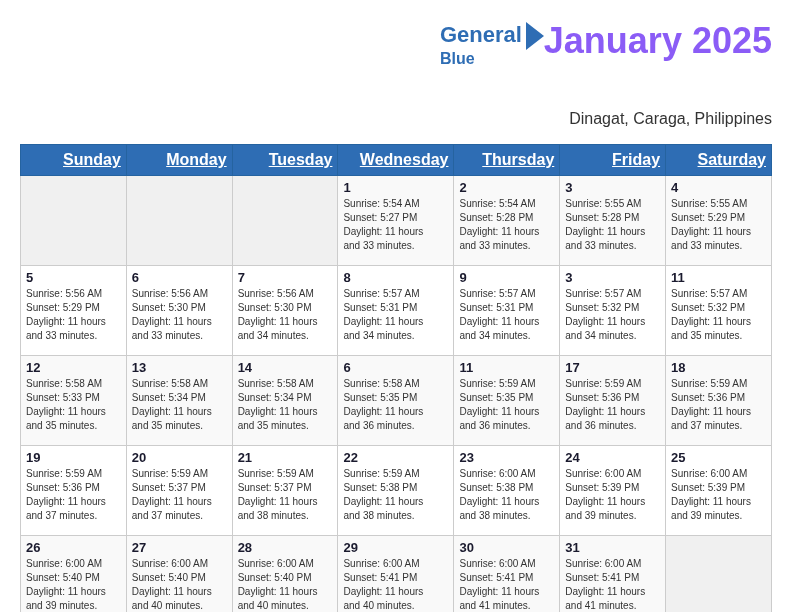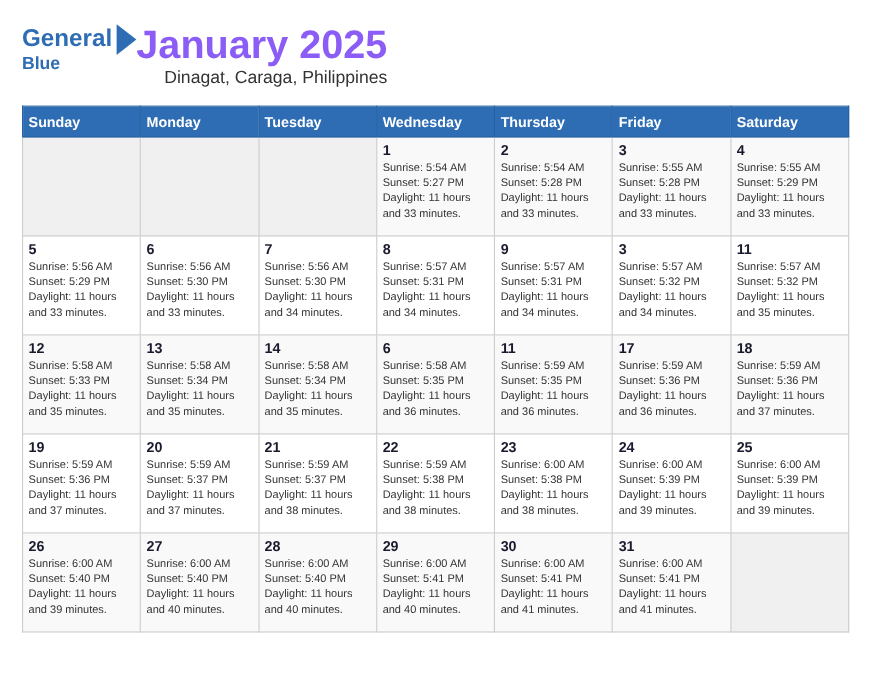--- a/index.html
+++ b/index.html
@@ -5,21 +5,21 @@
     * { box-sizing: border-box; margin: 0; padding: 0; }
     body {
       font-family: Arial, sans-serif;
       background: #fff;
       width: 792px;
       min-height: 612px;
       padding: 20px;
     }
     .header {
       display: flex;
-      justify-content: flex-start;
+      justify-content: flex-end;
       align-items: flex-start;
       margin-bottom: 16px;
     }
     .logo {
       display: flex;
       align-items: center;
     }
     .logo-text {
       font-size: 22px;
       font-weight: bold;
@@ -43,34 +43,36 @@
     }
     .title-section h1 {
       font-size: 36px;
       font-weight: bold;
       color: #8b5cf6;
     }
     .title-section h2 {
       font-size: 16px;
       font-weight: normal;
       color: #333;
+      margin-top: 48px;
     }
     table {
       width: 100%;
       border-collapse: collapse;
       font-size: 11px;
     }
     thead tr th {
       background-color: #2e6db4;
       color: #fff;
-      text-align: left;
+      text-align: right;
       padding: 6px 5px;
-      font-size: 13px;
+      font-size: 16px;
       font-weight: bold;
       border: 1px solid #2563a0;
+      text-decoration: underline;
     }
     tbody tr td {
       border: 1px solid #ccc;
       vertical-align: top;
       padding: 4px 5px;
       min-height: 80px;
       height: 90px;
       background: #fff;
     }
     tbody tr:nth-child(odd) td {

